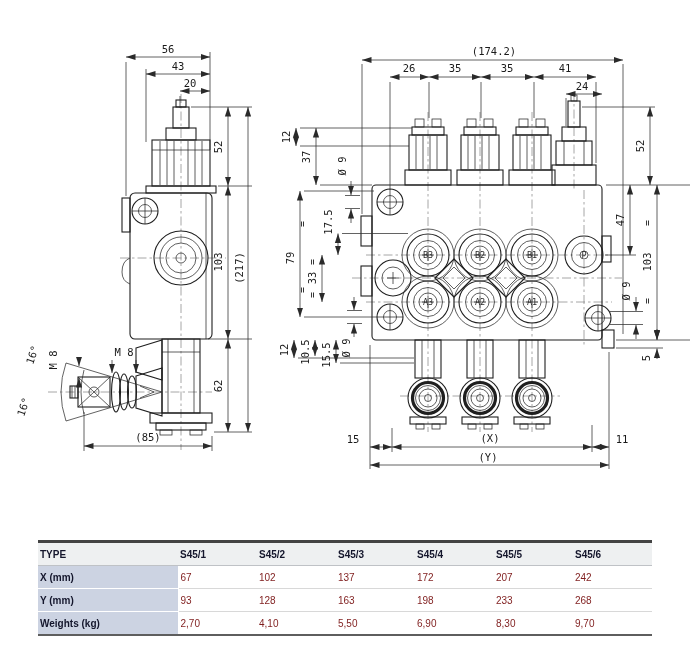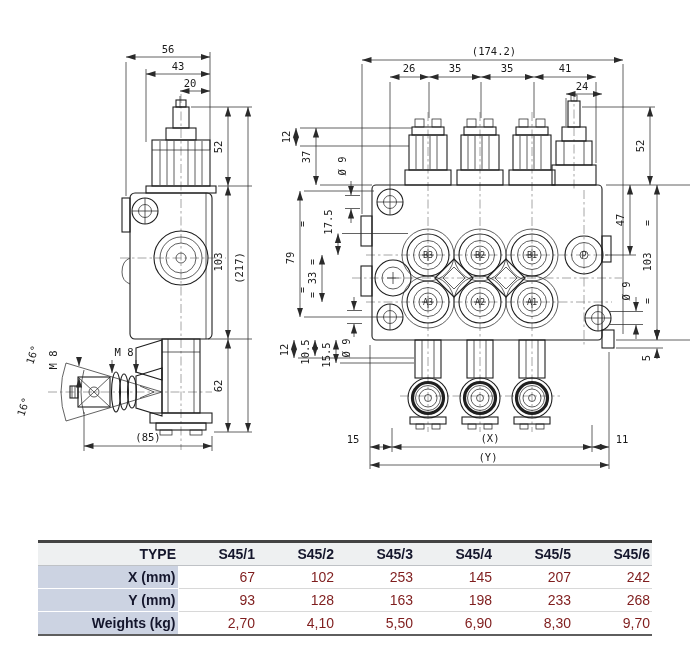--- a/index.html
+++ b/index.html
@@ -10,21 +10,21 @@
   svg text.pl{font-size:8.5px;fill:#2a2a2a;}
   svg text.eq{font-size:10px;}
   .b{stroke:#1f1f1f;stroke-width:1.1;fill:none;}
   .b2{stroke:#2a2a2a;stroke-width:0.75;fill:none;}
   .dim{stroke:#2f2f2f;stroke-width:0.75;fill:none;}
   .cl{stroke:#767676;stroke-width:0.65;fill:none;stroke-dasharray:9 3 2.5 3;}
   .thick{stroke:#1f1f1f;stroke-width:3.2;fill:none;}
   
   table.spec{position:absolute;left:38px;top:540px;width:614px;border-collapse:collapse;table-layout:fixed;
              border-top:3px solid #434343;border-bottom:2px solid #5e5e5e;}
-  table.spec th,table.spec td{height:22px;padding:0 2px;text-align:right;font-size:14px;vertical-align:middle;}
+  table.spec th,table.spec td{height:22px;padding:0 2px;text-align:left;font-size:10px;vertical-align:middle;}
   table.spec thead th{background:#eef0f1;color:#14162c;font-weight:bold;border-bottom:1px solid #bfc2c6;}
   table.spec tbody th{background:#ccd3e2;color:#14162c;font-weight:bold;border:1px solid #ffffff;border-left:none;}
   table.spec tbody td{background:#ffffff;color:#7f1d1d;border-bottom:1px solid #d8d8d8;font-weight:normal;}
   col.lab{width:140px;}
 </style>
 </head>
 <body>
 
 <div class="canvas">
 
@@ -355,22 +355,22 @@
       <th>S45/4</th>
       <th>S45/5</th>
       <th>S45/6</th>
     </tr>
   </thead>
   <tbody>
     <tr>
       <th>X (mm)</th>
       <td>67</td>
       <td>102</td>
-      <td>253</td>
-      <td>145</td>
+      <td>137</td>
+      <td>172</td>
       <td>207</td>
       <td>242</td>
     </tr>
     <tr>
       <th>Y (mm)</th>
       <td>93</td>
       <td>128</td>
       <td>163</td>
       <td>198</td>
       <td>233</td>

